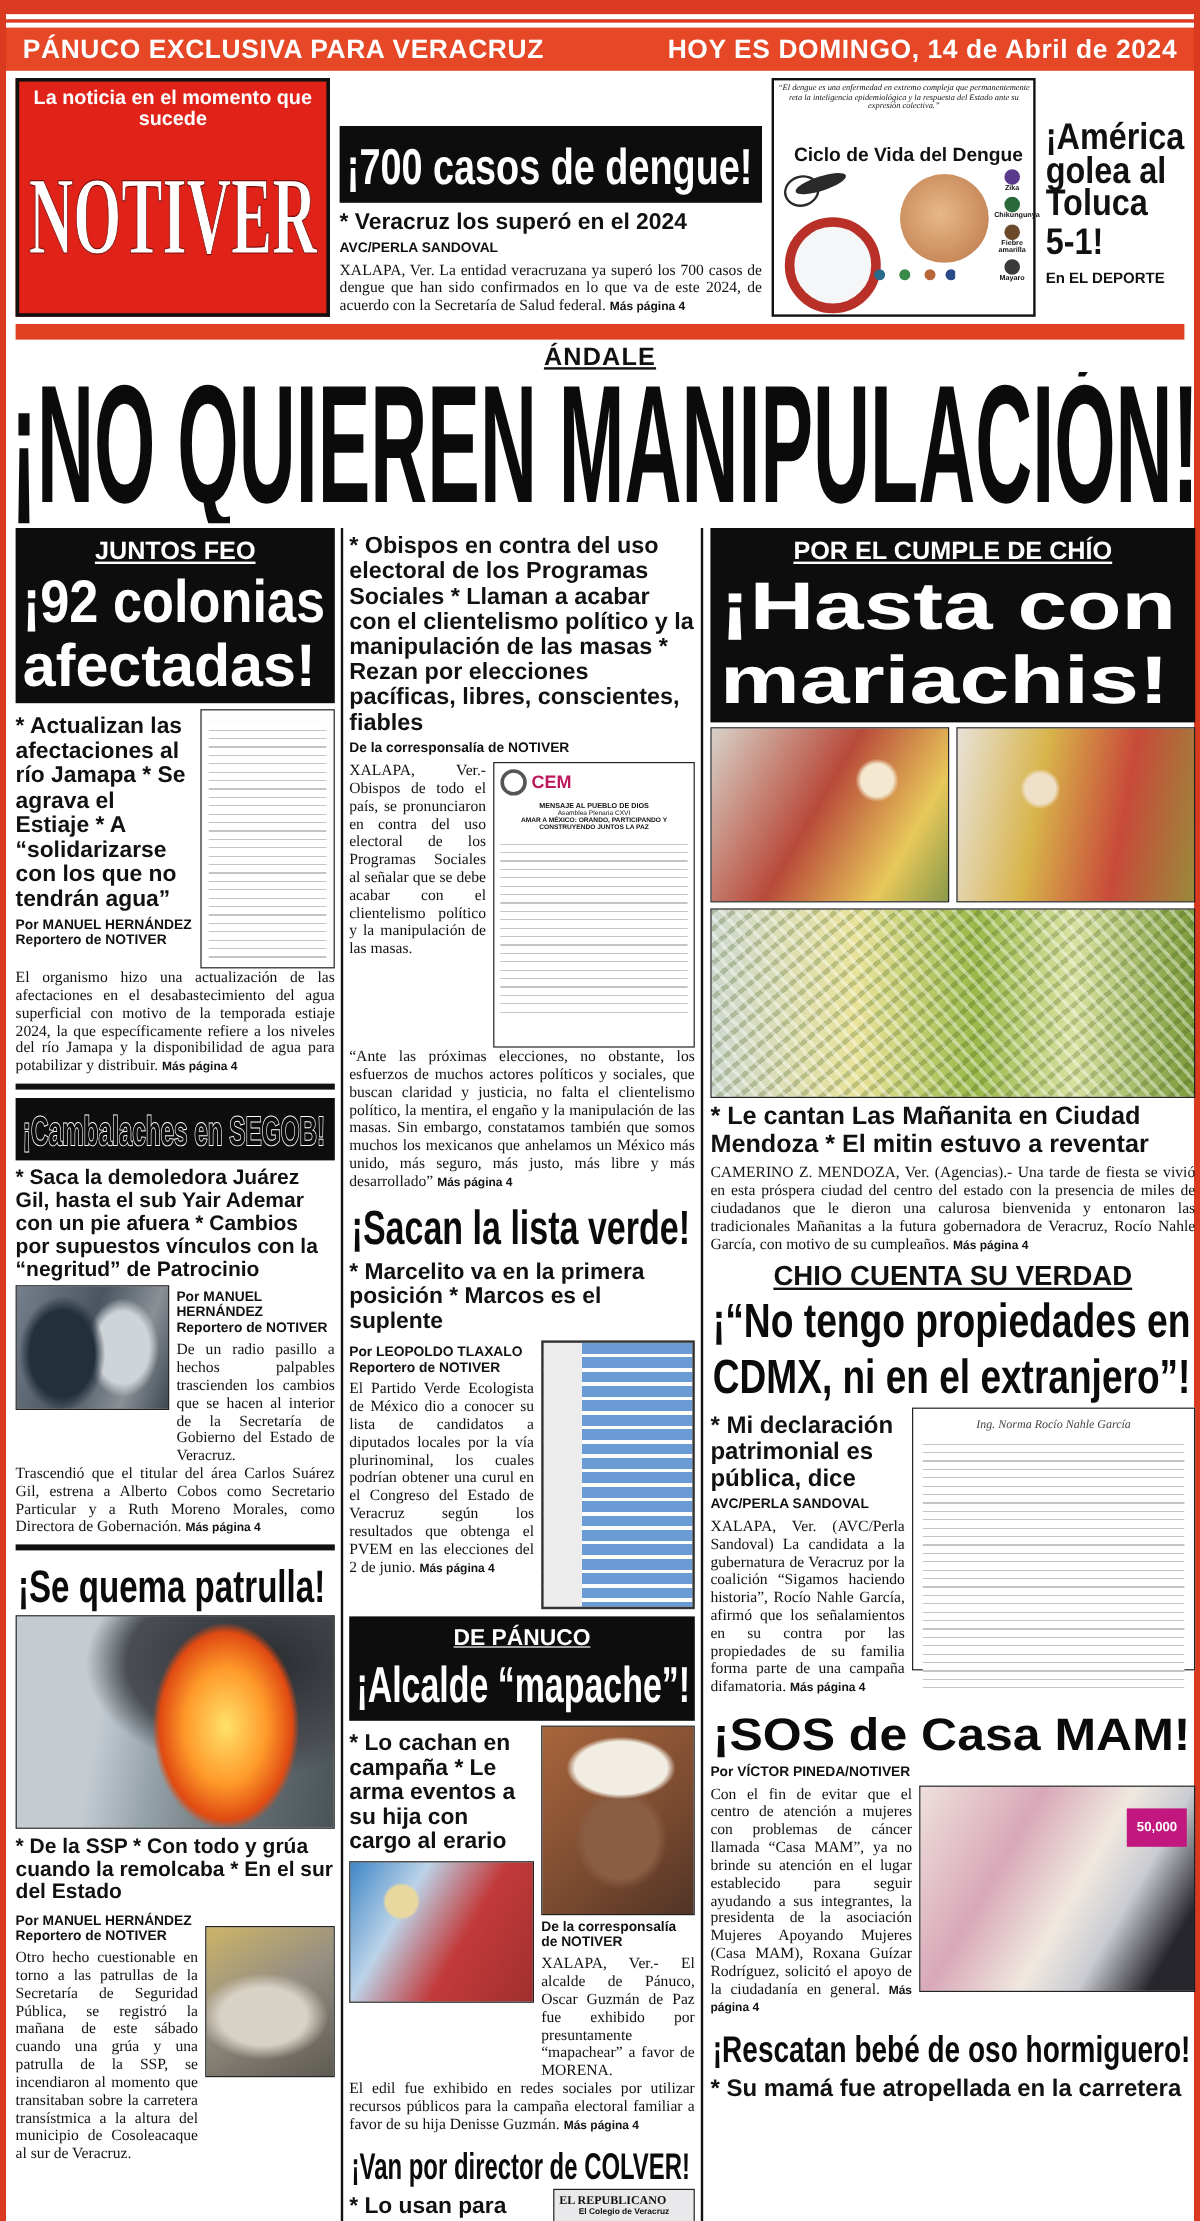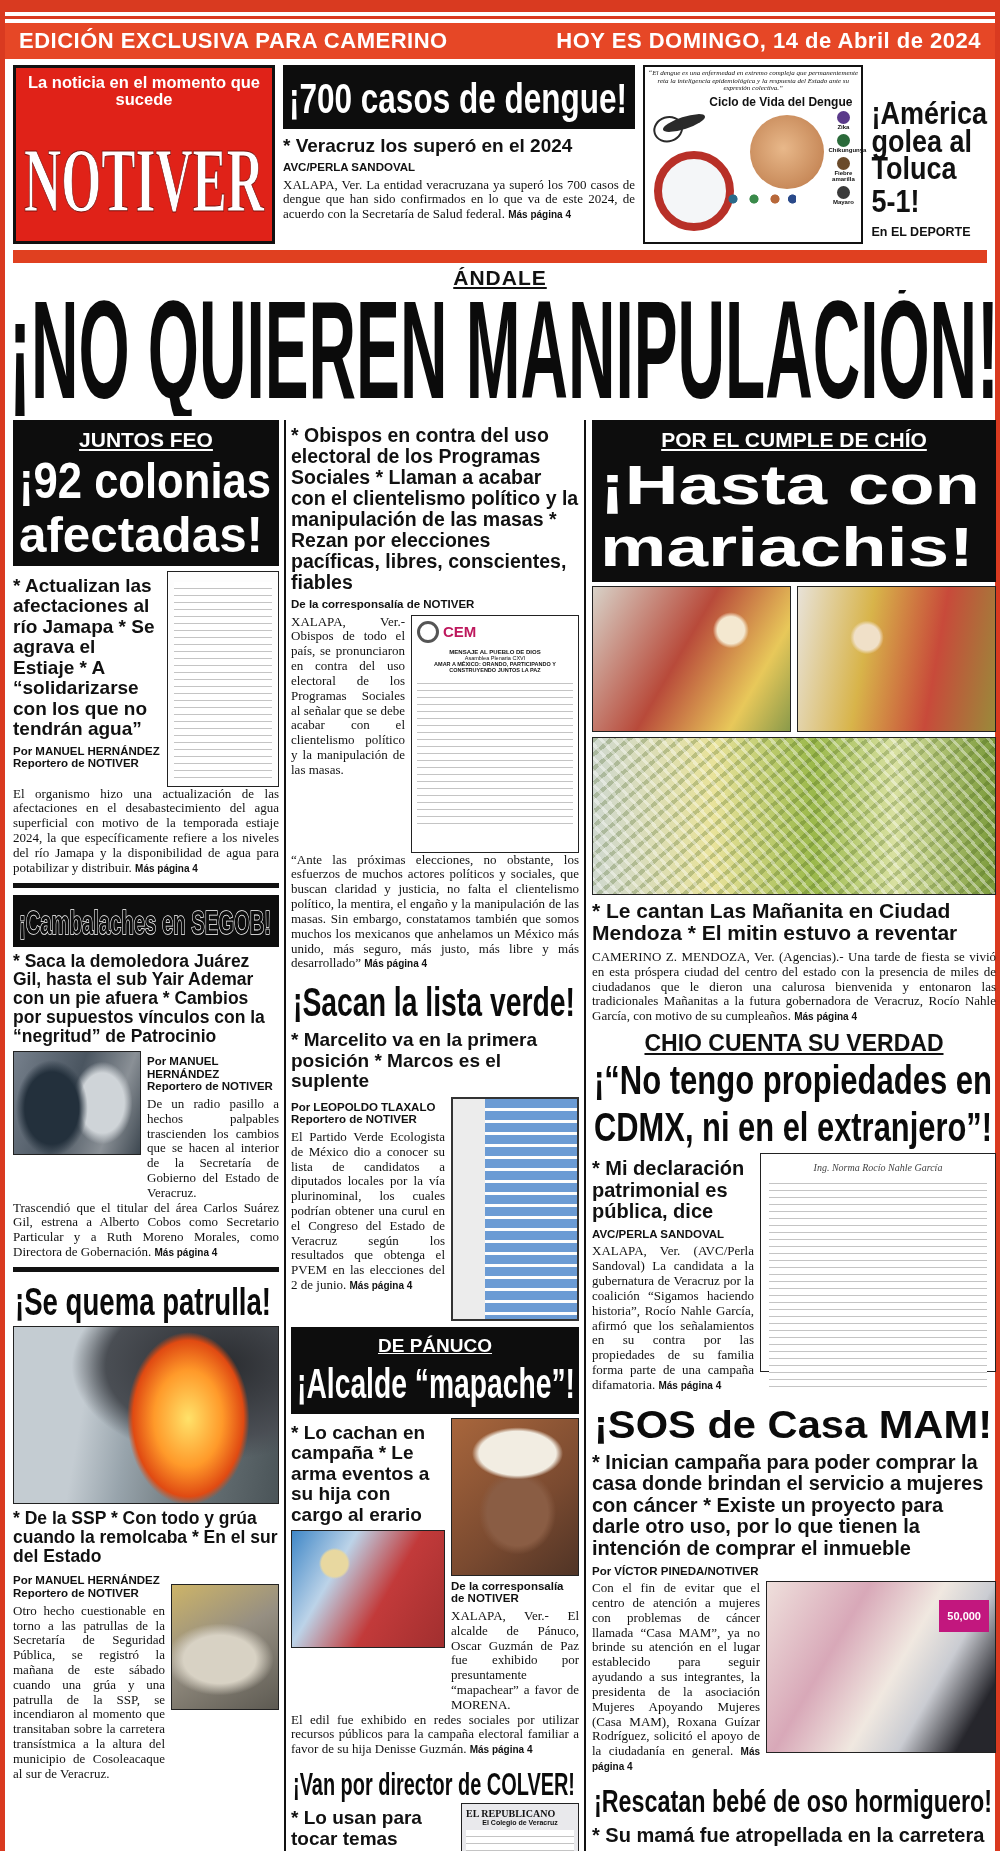--- a/index.html
+++ b/index.html
@@ -8,29 +8,29 @@
         font-family:"Liberation Sans",sans-serif;color:#111;}
   .strip1{height:12px;background:#d93a20;}
   .gap{height:4px;background:#fff;}
   .strip2{height:3px;background:#d93a20;}
   .topbar{height:36px;background:#e64726;display:flex;align-items:center;justify-content:space-between;
           padding:0 14px;color:#fff;font-weight:bold;font-size:22px;letter-spacing:.5px;}
   
   .masthead{display:flex;gap:8px;padding:6px 8px 2px 8px;}
   .logo-box{width:262px;background:#e02218;border:3px solid #111;padding:4px 4px 8px 4px;box-sizing:border-box;}
   .tagline{color:#fff;font-weight:bold;font-size:16.5px;text-align:center;line-height:1.05;padding:2px 0 6px 0;}
-  .dengue{width:352px;}
+  .dengue{width:352px;margin-top:40px;}
   .blackbox{background:#0d0d0d;padding:4px;}
   .deck{font-weight:bold;font-size:19px;margin:6px 0 4px 0;}
   .byline{font-weight:bold;font-size:11.5px;line-height:1.1;margin:4px 0;}
   .body{font-family:"Liberation Serif",serif;font-size:13px;line-height:1.14;text-align:justify;}
   .more{font-family:"Liberation Sans",sans-serif;font-weight:bold;font-size:10px;}
   .infog{width:238px;border:2px solid #111;background:#fff;padding:3px;box-sizing:border-box;position:relative;}
   .infog .quote{font-family:"Liberation Serif",serif;font-style:italic;font-size:7px;text-align:center;line-height:1.1;}
-  .infog .ititle{font-weight:bold;font-size:12px;text-align:right;padding:2px 6px 0 0;}
+  .infog .ititle{font-weight:bold;font-size:16px;text-align:right;padding:2px 6px 0 0;margin-top:26px;}
   .sports{flex:1;padding-top:34px;}
   .sports .sline{font-weight:bold;font-size:27px;line-height:1.02;transform:scaleY(1.15);transform-origin:top left;}
   .sports .skick{font-weight:bold;font-size:12.5px;margin-top:16px;}
   .reddiv{height:13px;background:#e04020;margin:4px 8px 0 8px;}
   .andale{font-weight:bold;font-size:21px;text-align:center;text-decoration:underline;margin:3px 0 0 0;letter-spacing:1px;}
   svg{display:block;}
   
   .cols{display:flex;padding:4px 8px 6px 8px;align-items:stretch;}
   .col{box-sizing:border-box;}
   .col-l{width:276px;padding-right:5px;}
@@ -91,21 +91,21 @@
 <body>
 
 <div class="page">
 
   <div class="strip1"></div>
   <div class="gap"></div>
   <div class="strip2"></div>
   <div class="gap"></div>
 
   <div class="topbar">
-    <span>EDICIÓN EXCLUSIVA PARA CAMERINO</span>
+    <span>PÁNUCO EXCLUSIVA PARA VERACRUZ</span>
     <span>HOY ES DOMINGO, 14 de Abril de 2024</span>
   </div>
 
   <div class="masthead">
     <div class="logo-box">
       <div class="tagline">La noticia en el momento que sucede</div>
       <svg width="248" height="118" viewBox="0 0 248 118">
         <text x="4" y="96" font-family="Liberation Serif, serif" font-weight="bold" font-size="92" fill="#ffffff" stroke="#7a0f0a" stroke-width="1" textLength="240" lengthAdjust="spacingAndGlyphs">NOTIVER</text>
       </svg>
     </div>
@@ -358,21 +358,20 @@
         </div>
         <div class="ph ph-letter grow" style="height:219px;padding:8px;box-sizing:border-box;">
           <div style="font-family:'Liberation Serif',serif;font-style:italic;font-size:10px;text-align:center;color:#444;">Ing. Norma Rocío Nahle García</div>
           <div class="doclines" style="height:210px;"></div>
         </div>
       </div>
 
       <svg width="404" height="46" viewBox="0 0 404 46" style="margin-top:8px;">
         <text x="2" y="37" font-family="Liberation Sans, sans-serif" font-weight="bold" font-size="38" fill="#0b0b0b" textLength="398" lengthAdjust="spacingAndGlyphs">¡SOS de Casa MAM!</text>
       </svg>
-      <div class="bullets" style="font-size:20px">* Inician campaña para poder comprar la casa donde brindan el servicio a mujeres con cáncer * Existe un proyecto para darle otro uso, por lo que tienen la intención de comprar el inmueble</div>
       <div class="byline">Por VÍCTOR PINEDA/NOTIVER</div>
       <div class="flexrow">
         <div style="width:168px;">
           <div class="body">
             <span>Con el fin de evitar que el centro de atención a mujeres con problemas de cáncer llamada “Casa MAM”, ya no brinde su atención en el lugar establecido para seguir ayudando a sus integrantes, la presidenta de la asociación Mujeres Apoyando Mujeres (Casa MAM), Roxana Guízar Rodríguez, solicitó el apoyo de la ciudadanía en general.</span>
             <span class="more">Más página 4</span>
           </div>
         </div>
         <div class="ph ph-casa grow" style="height:172px;">
           <div class="mam-badge">50,000</div>

